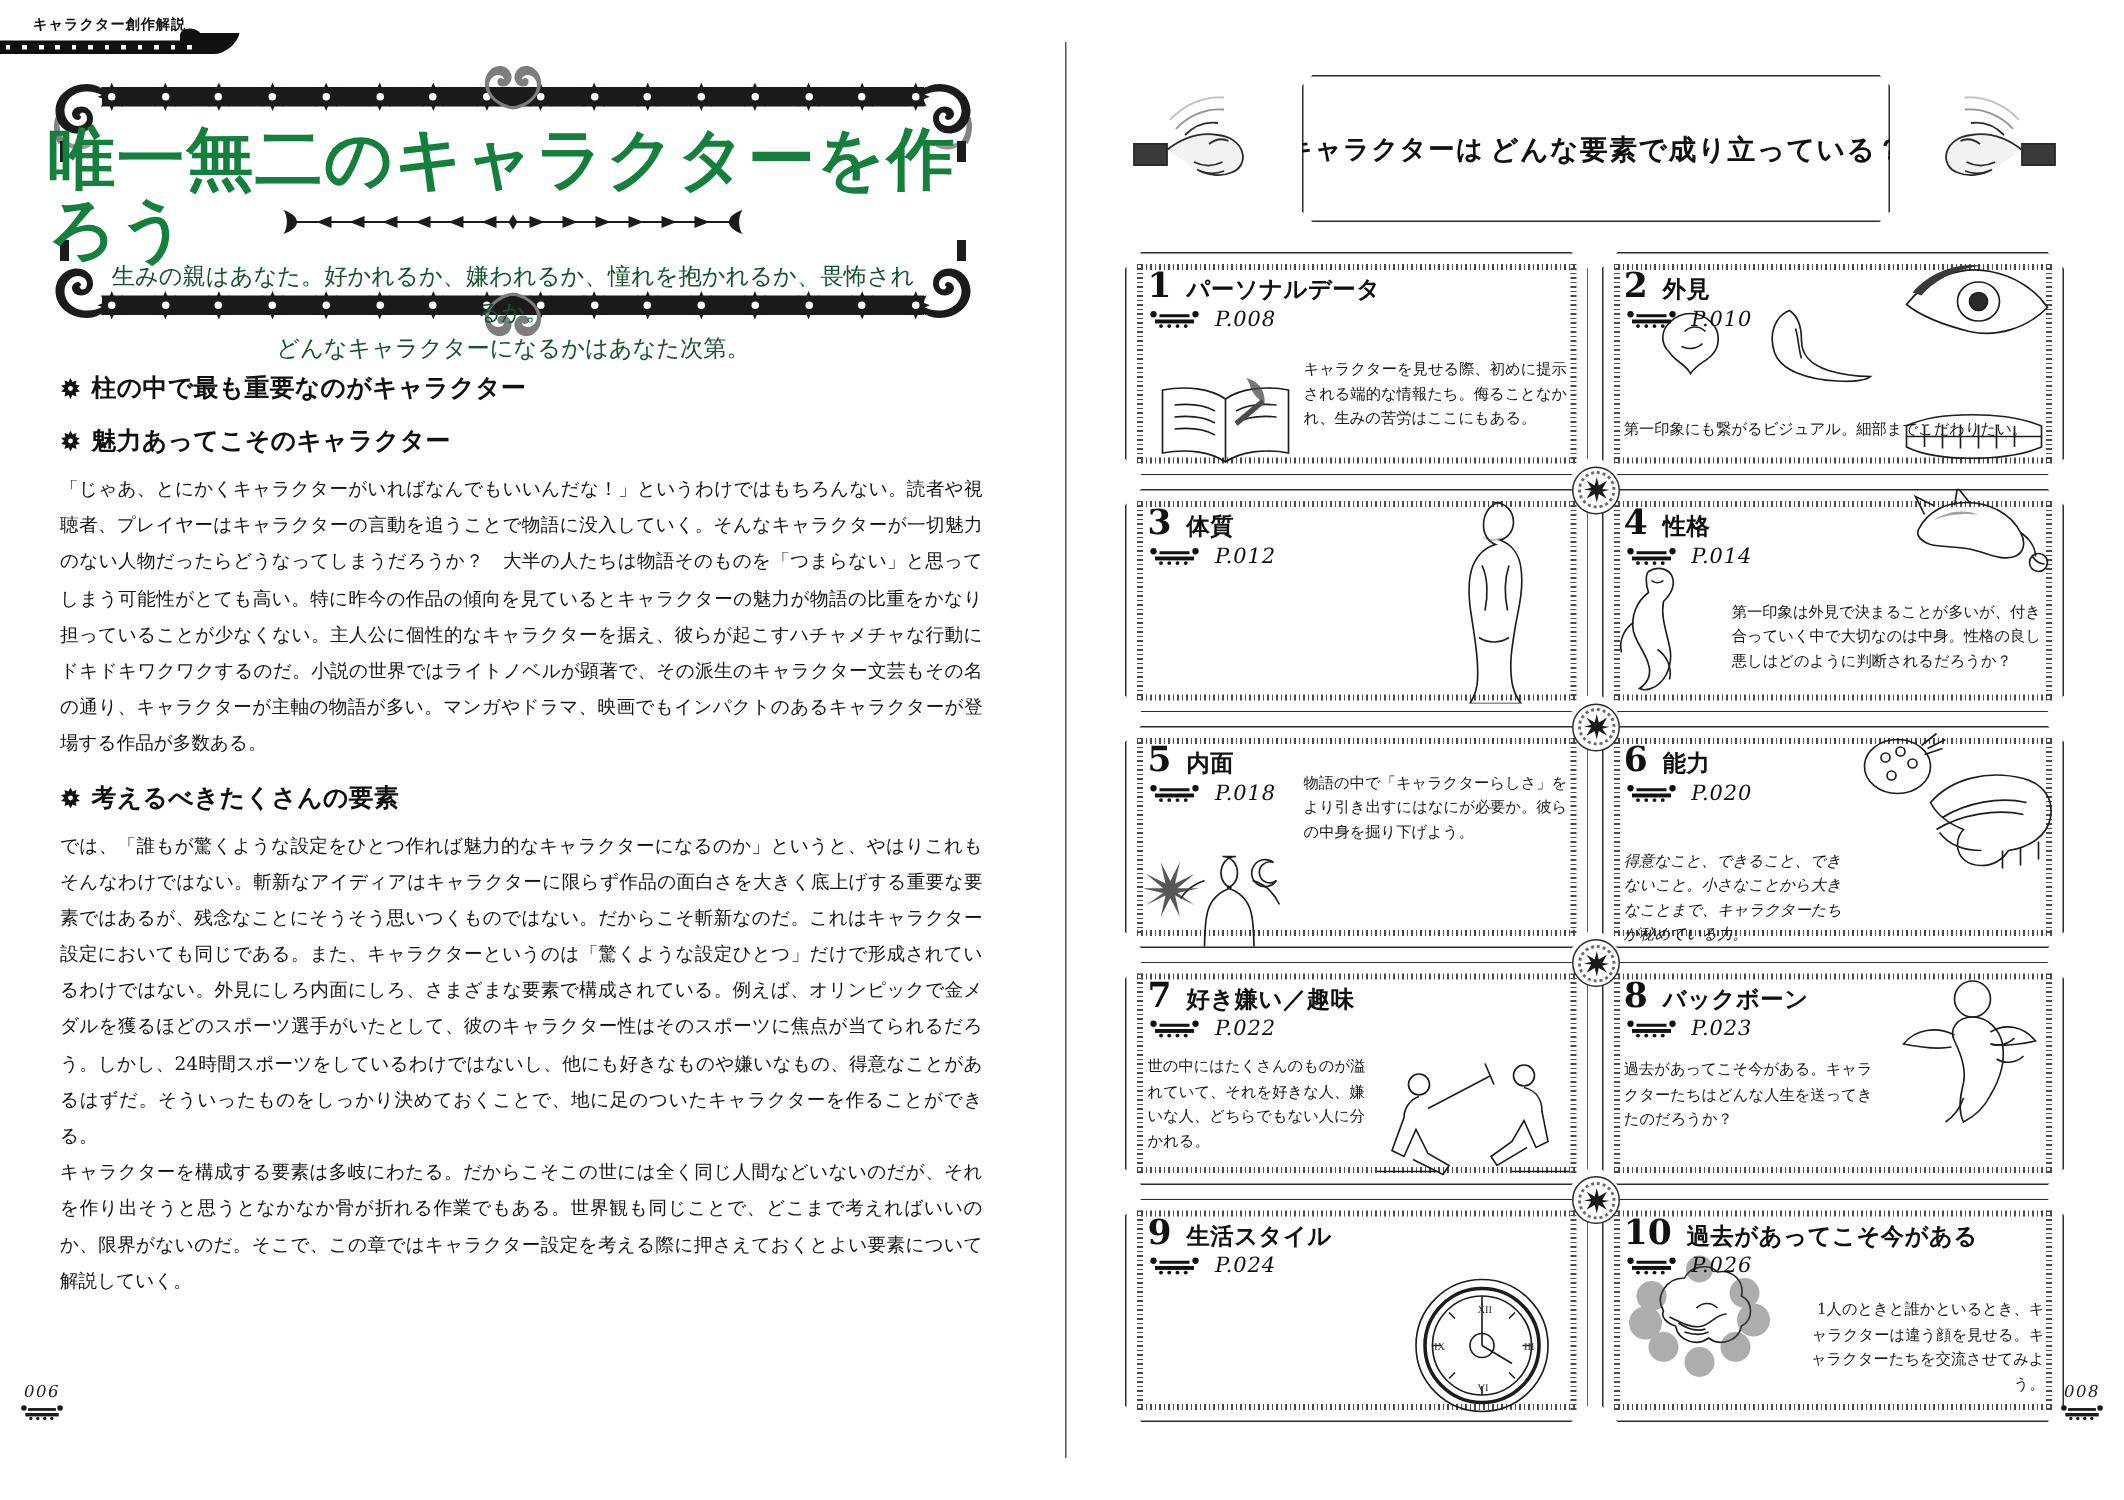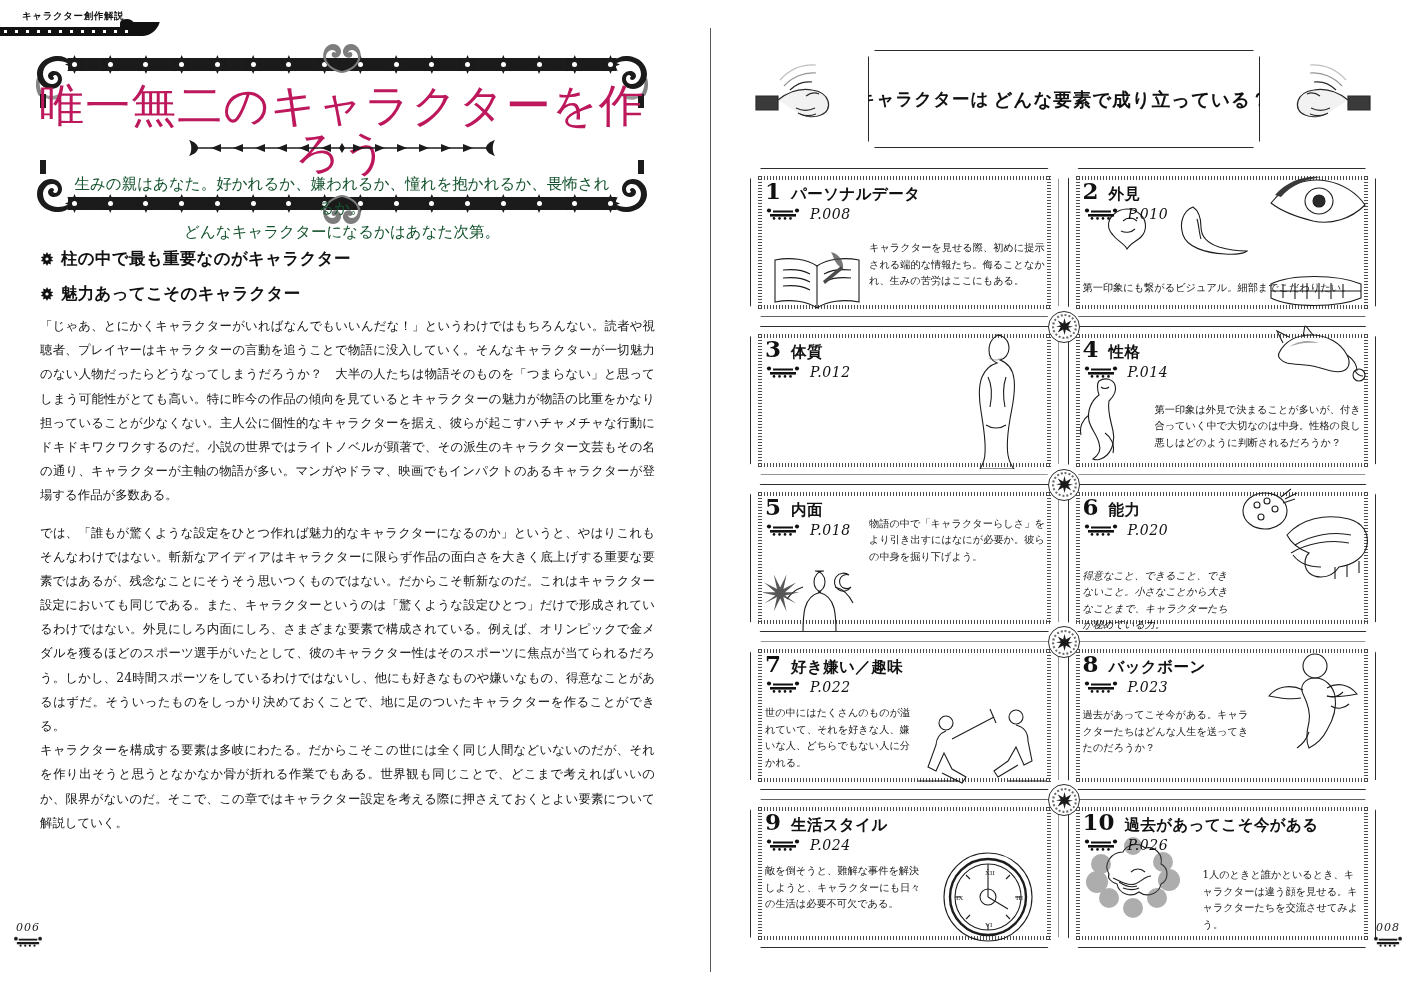--- a/index.html
+++ b/index.html
@@ -50,24 +50,24 @@
   .bead i{position:absolute;left:7px;top:7px;width:5px;height:5px;background:#fff;border-radius:50%;}
   .cornsc{position:absolute;width:52px;height:60px;color:#1b1b1b;}
   .cornsc svg{width:100%;height:100%;display:block;}
   .tl{left:0;top:2px;} .tr{right:0;top:2px;transform:scaleX(-1);}
   .bl{left:0;bottom:2px;transform:scaleY(-1);} .br{right:0;bottom:2px;transform:scale(-1,-1);}
   .centerfan{position:absolute;left:50%;transform:translateX(-50%);width:92px;height:34px;}
   .centerfan.top{top:-8px;} .centerfan.bot{bottom:-8px;transform:translateX(-50%) scaleY(-1);}
   .centerfan svg{width:100%;height:100%;display:block;}
 
   .maintitle{
-    position:absolute;left:0;right:0;top:34px;text-align:center;
-    font-size:45px;font-weight:normal;letter-spacing:1px;
+    position:absolute;left:0;right:0;top:34px;
+    font-size:45px;font-weight:bold;letter-spacing:1px;
     font-family:"DejaVu Sans","Liberation Sans",sans-serif;
-    color:#be185d;line-height:1.05;
+    color:#15803d;line-height:1.05;
   }
   .titlerule{position:absolute;left:50%;transform:translateX(-50%);top:92px;width:350px;height:16px;}
   .titlerule svg{width:100%;height:100%;display:block;}
   .subtitle{
     position:absolute;left:40px;right:40px;top:124px;text-align:center;
     font-size:15.5px;font-weight:normal;line-height:1.55;color:#14532d;
     font-family:"DejaVu Serif","Liberation Serif",serif;
   }
 
   
@@ -169,21 +169,21 @@
   .art-5{left:12px;bottom:0px;width:112px;height:84px;}
   .art-6{right:4px;top:2px;width:136px;height:96px;}
   .desc-6{width:150px;margin-top:30px;font-style:italic;}
   .art-7{right:6px;bottom:2px;width:140px;height:88px;}
   .desc-7{width:152px;margin-top:10px;}
   .art-8{right:10px;top:2px;width:104px;height:120px;}
   .desc-8{width:168px;margin-top:12px;}
   .art-9{right:22px;bottom:2px;width:96px;height:96px;}
   .desc-9{width:160px;margin-top:10px;}
   .art-10{left:10px;top:34px;width:108px;height:84px;}
-  .desc-10{margin-left:120px;margin-top:14px;}
+  .desc-10{margin-left:120px;margin-top:14px;text-align:right;}
 
   .node{
     position:absolute;width:30px;height:30px;border-radius:50%;
     background:#fff;border:1.4px solid #2c2c2c;z-index:6;
     display:flex;align-items:center;justify-content:center;
   }
   .node::before{
     content:"";position:absolute;inset:2.5px;border-radius:50%;
     border:2.5px dotted #2c2c2c;opacity:.7;
   }
@@ -418,20 +418,31 @@
                   <path d="M7 0l1.3 2.6L11 1.6l-.6 2.9 2.9.5-2.2 2 2.2 2-2.9.5.6 2.9-2.7-1L7 14l-1.3-2.6-2.7 1 .6-2.9L.7 9l2.2-2-2.2-2 2.9-.5-.6-2.9 2.7 1z"></path>
                   <circle cx="7" cy="7" r="1.6" fill="#fff"></circle>
                 </g>
               </svg>
             </span>
             <span>魅力あってこそのキャラクター</span>
           </div>
           <p class="sec-p">「じゃあ、とにかくキャラクターがいればなんでもいいんだな！」というわけではもちろんない。読者や視聴者、プレイヤーはキャラクターの言動を追うことで物語に没入していく。そんなキャラクターが一切魅力のない人物だったらどうなってしまうだろうか？　大半の人たちは物語そのものを「つまらない」と思ってしまう可能性がとても高い。特に昨今の作品の傾向を見ているとキャラクターの魅力が物語の比重をかなり担っていることが少なくない。主人公に個性的なキャラクターを据え、彼らが起こすハチャメチャな行動にドキドキワクワクするのだ。小説の世界ではライトノベルが顕著で、その派生のキャラクター文芸もその名の通り、キャラクターが主軸の物語が多い。マンガやドラマ、映画でもインパクトのあるキャラクターが登場する作品が多数ある。</p>
         </div>
         <div class="sec">
+          <div class="sec-h">
+            <span class="floret">
+              <svg viewBox="0 0 14 14">
+                <g fill="#111">
+                  <path d="M7 0l1.3 2.6L11 1.6l-.6 2.9 2.9.5-2.2 2 2.2 2-2.9.5.6 2.9-2.7-1L7 14l-1.3-2.6-2.7 1 .6-2.9L.7 9l2.2-2-2.2-2 2.9-.5-.6-2.9 2.7 1z"></path>
+                  <circle cx="7" cy="7" r="1.6" fill="#fff"></circle>
+                </g>
+              </svg>
+            </span>
+            <span>考えるべきたくさんの要素</span>
+          </div>
           <p class="sec-p">では、「誰もが驚くような設定をひとつ作れば魅力的なキャラクターになるのか」というと、やはりこれもそんなわけではない。斬新なアイディアはキャラクターに限らず作品の面白さを大きく底上げする重要な要素ではあるが、残念なことにそうそう思いつくものではない。だからこそ斬新なのだ。これはキャラクター設定においても同じである。また、キャラクターというのは「驚くような設定ひとつ」だけで形成されているわけではない。外見にしろ内面にしろ、さまざまな要素で構成されている。例えば、オリンピックで金メダルを獲るほどのスポーツ選手がいたとして、彼のキャラクター性はそのスポーツに焦点が当てられるだろう。しかし、24時間スポーツをしているわけではないし、他にも好きなものや嫌いなもの、得意なことがあるはずだ。そういったものをしっかり決めておくことで、地に足のついたキャラクターを作ることができる。</p>
           <p class="sec-p tight">キャラクターを構成する要素は多岐にわたる。だからこそこの世には全く同じ人間などいないのだが、それを作り出そうと思うとなかなか骨が折れる作業でもある。世界観も同じことで、どこまで考えればいいのか、限界がないのだ。そこで、この章ではキャラクター設定を考える際に押さえておくとよい要素について解説していく。</p>
         </div>
       </div>
 
     <div class="pagenum left">
       <div class="num">006</div>
       <div class="pnorn">
         <svg viewBox="0 0 36 14">
             <g fill="#1b1b1b">
@@ -879,21 +890,20 @@
                     <circle cx="32" cy="3.5" r="2.1"></circle>
                     <circle cx="9" cy="11.4" r="1.3"></circle>
                     <circle cx="14.5" cy="11.4" r="1.3"></circle>
                     <circle cx="20" cy="11.4" r="1.3"></circle>
                     <circle cx="25.5" cy="11.4" r="1.3"></circle>
                   </g>
                 </svg>
               </span>
               <span class="card-page">P.024</span>
             </div>
-            <div class="card-desc desc-9">敵を倒そうと、難解な事件を解決しようと、キャラクターにも日々の生活は必要不可欠である。</div>
           </div>
         </div>
         <div class="card">
           <div class="card-hatch"></div>
           <div class="card-art art-10">
             <svg viewBox="0 0 108 84">
               <g stroke="#1d1d1d" fill="none" stroke-width="1.1">
                 <path d="M30 40c-6-10 2-22 14-22 4-8 16-10 22-4 10-2 18 6 16 16 8 4 8 16 0 20-2 10-14 14-22 8-8 6-20 2-22-8-6-2-10-6-8-10z"></path>
                 <path d="M34 44c8 4 16 8 22 6 6-2 10-8 16-8"></path>
                 <path d="M40 48c6 4 12 6 18 4M44 54c6 2 12 2 16 0"></path>

